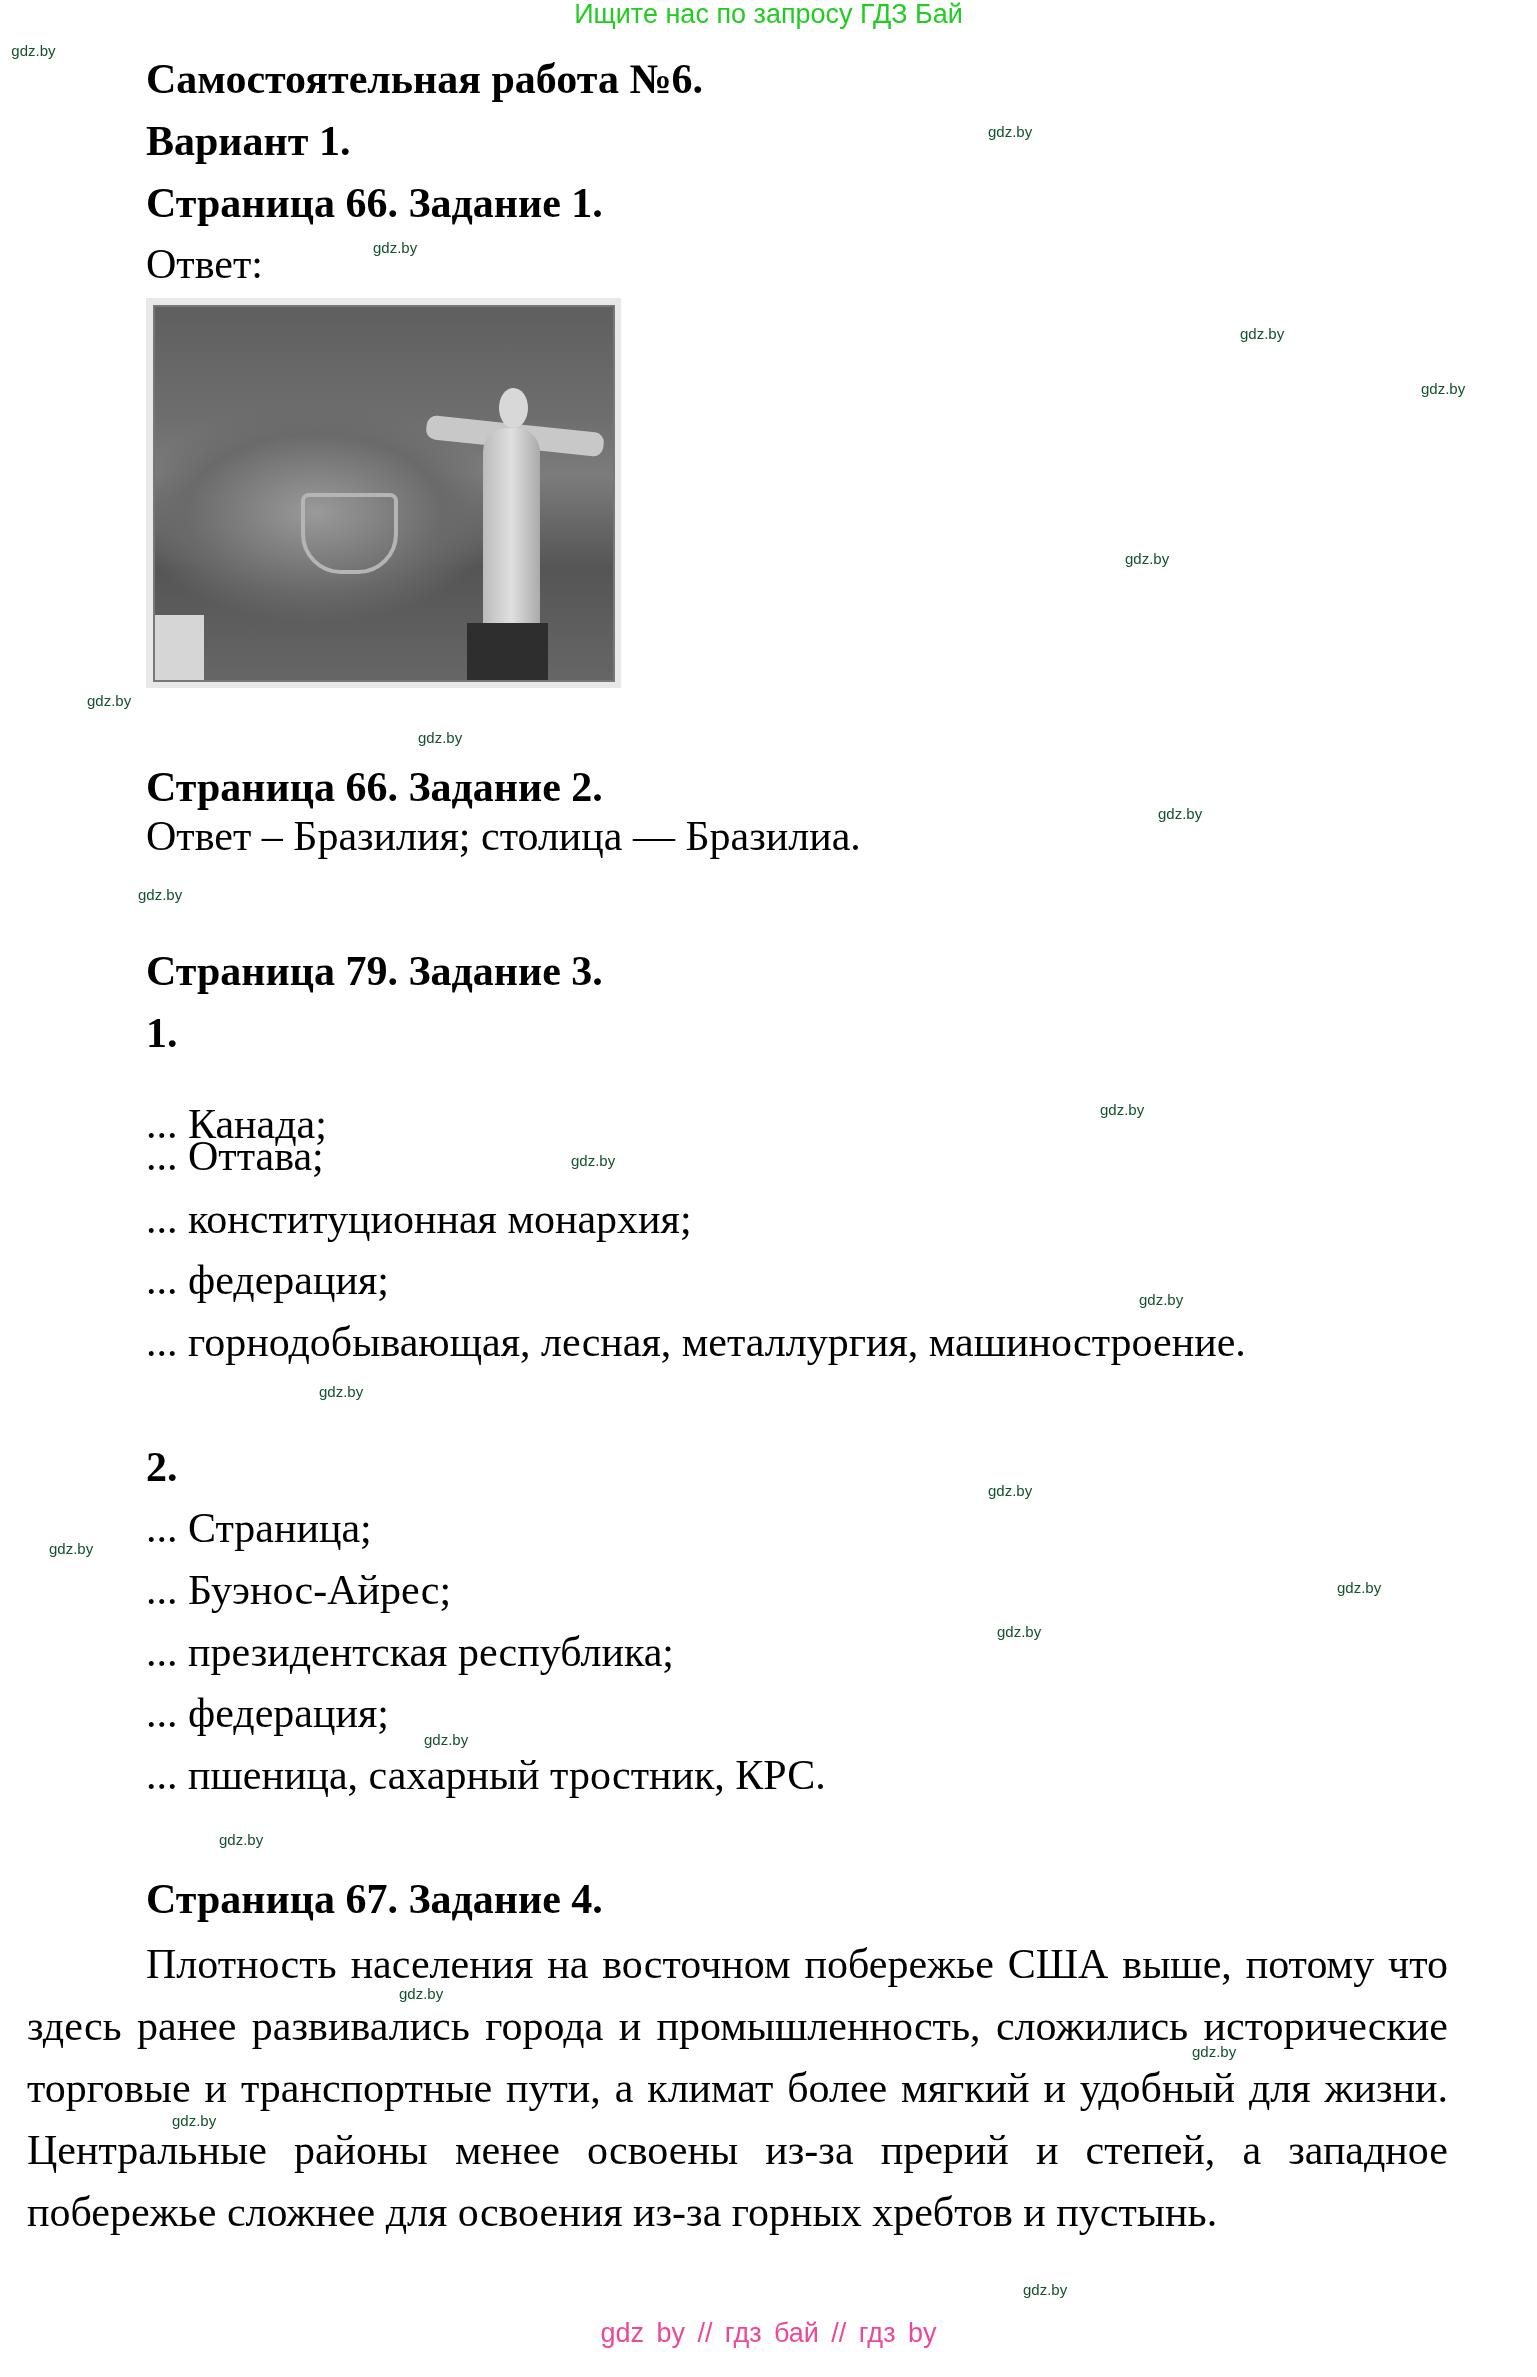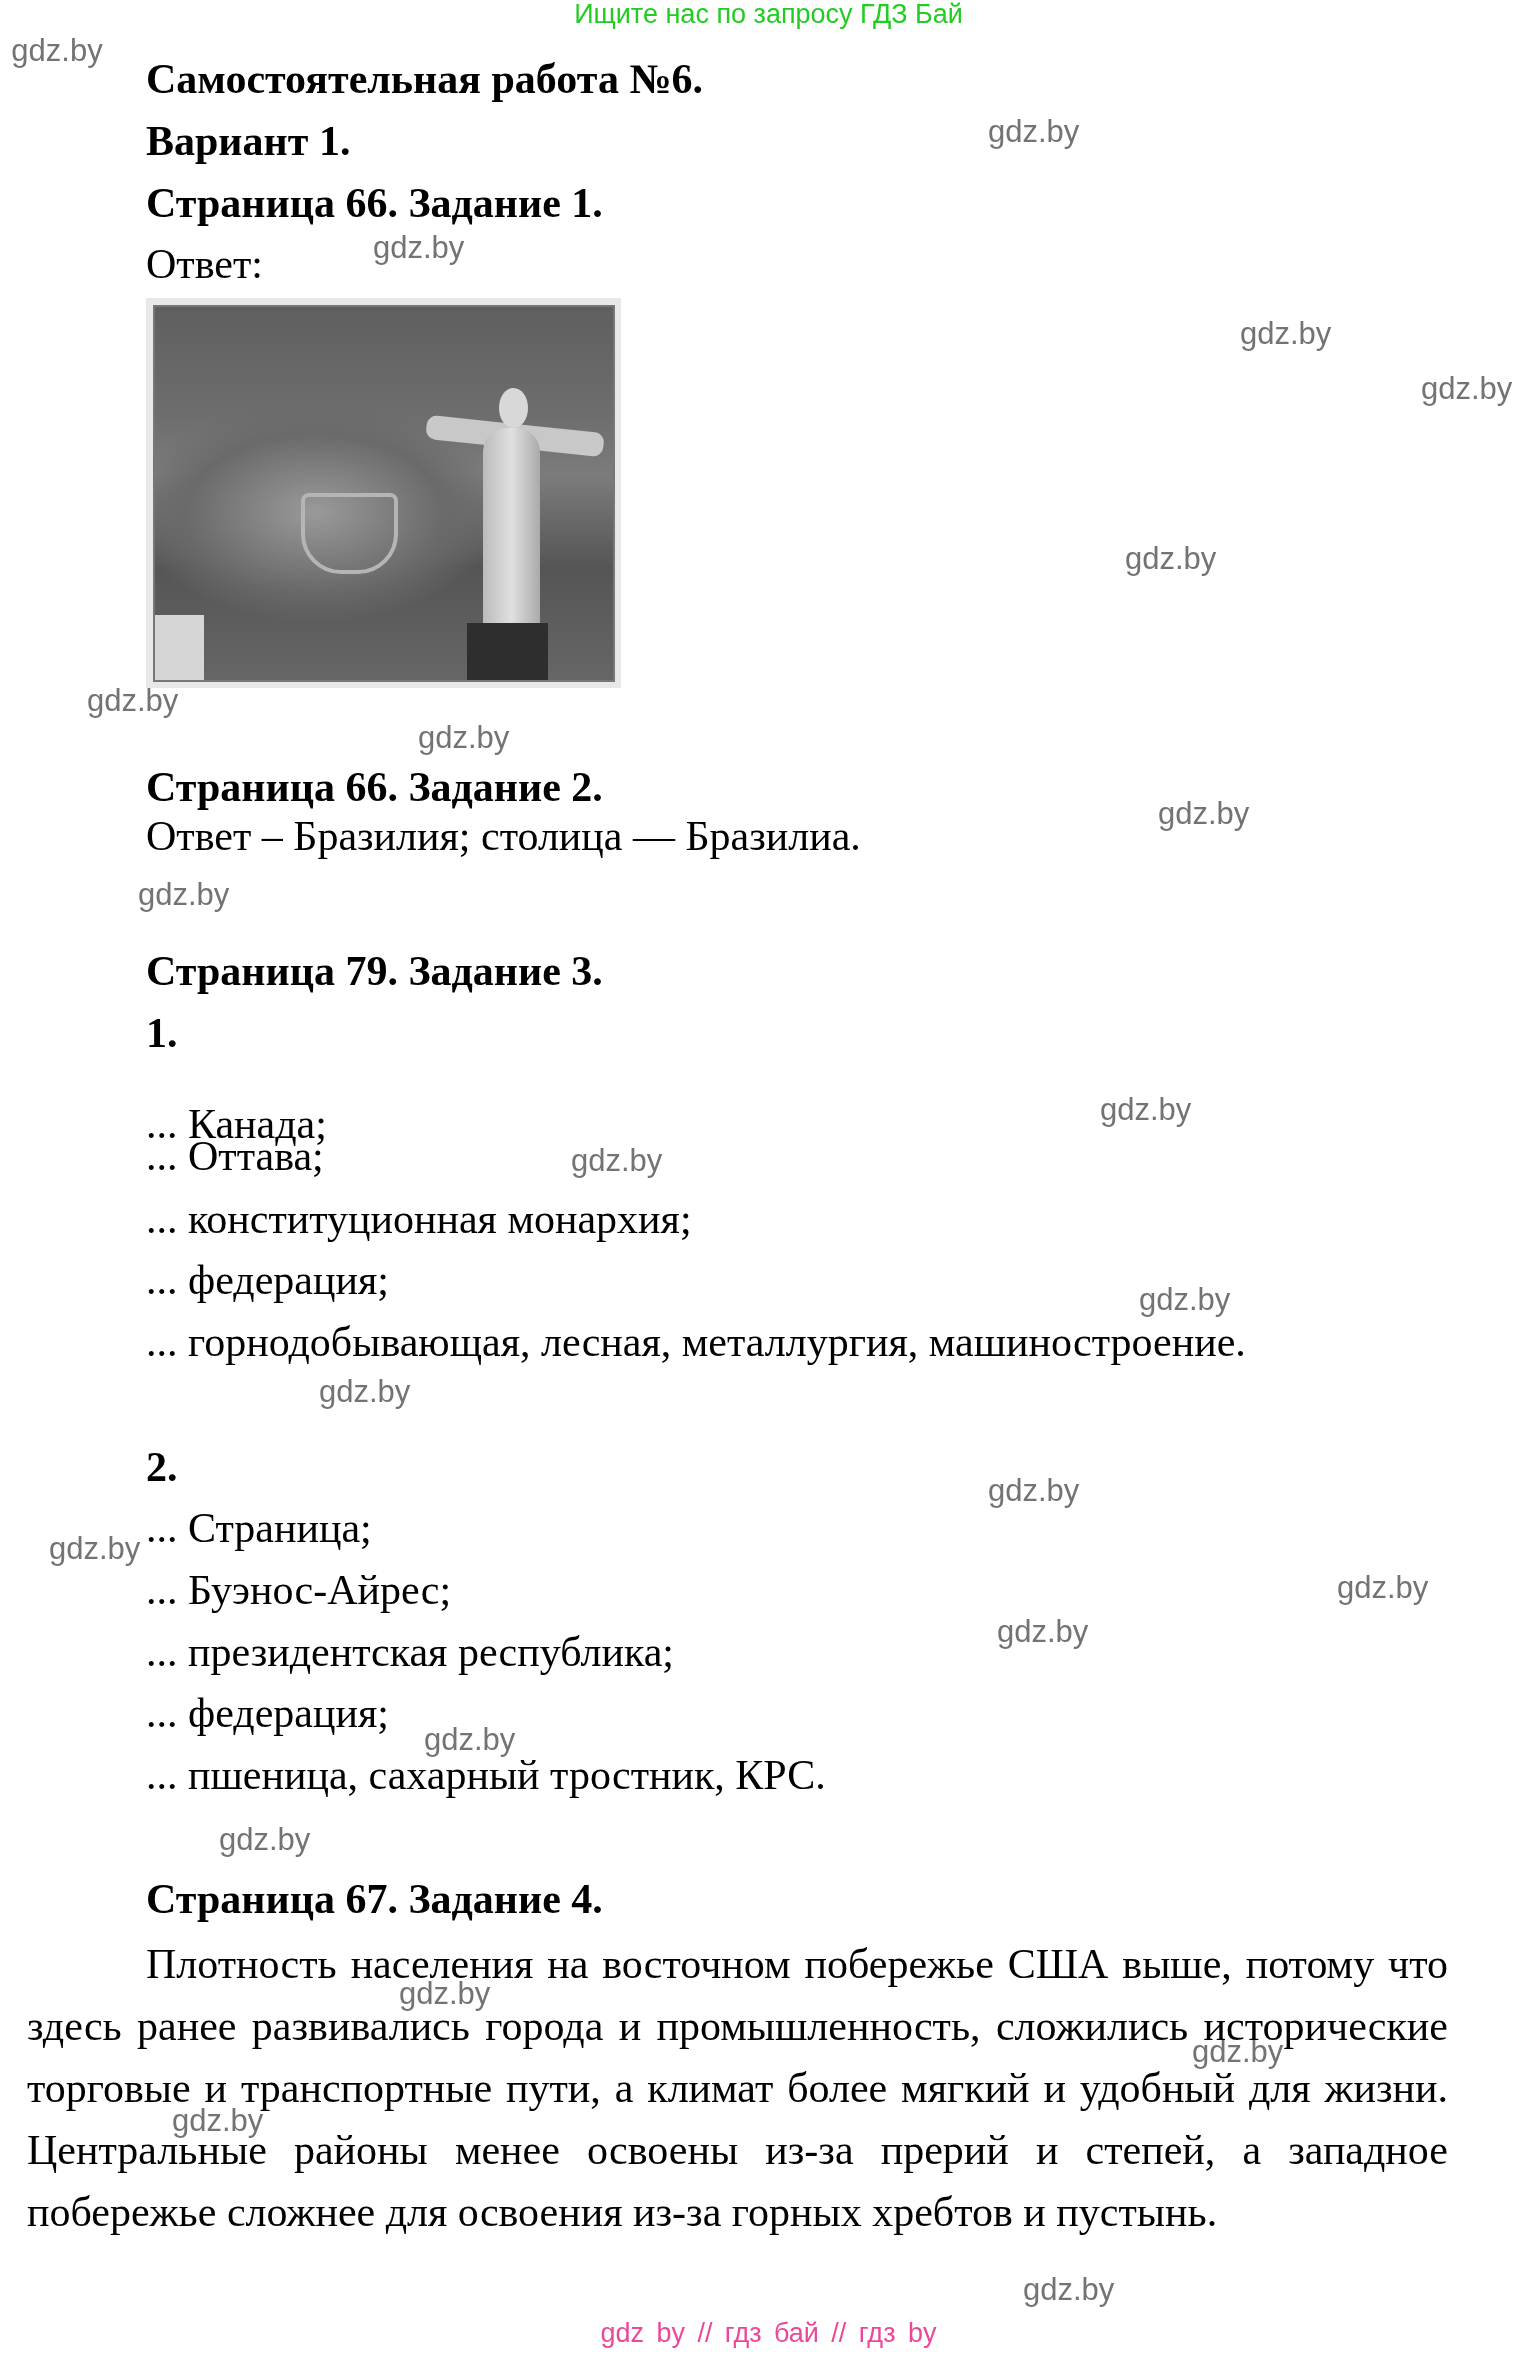--- a/index.html
+++ b/index.html
@@ -1,21 +1,21 @@
 <!DOCTYPE html>
 <html style="font-size:13px"><head>
 <meta charset="utf-8">
 <style>
   html,body{margin:0;padding:0;background:#ffffff;}
   body{width:1537px;height:2377px;position:relative;overflow:hidden;}
   .serif{font-family:"Liberation Serif","DejaVu Serif",serif;color:#000;}
   .sans{font-family:"Liberation Sans","DejaVu Sans",sans-serif;}
   .top-banner{position:absolute;left:0;width:1537px;top:-1.6px;text-align:center;font-size:27px;color:#22cc22;line-height:32px;}
   .footer{position:absolute;left:0;width:1537px;top:2317px;text-align:center;font-size:27px;color:#ec4899;line-height:32px;word-spacing:4.9px;}
-  .wm{position:absolute;font-size:31px;color:#737373;line-height:26px;}
+  .wm{position:absolute;font-size:15px;color:#14532d;line-height:26px;}
   .line{position:absolute;left:146px;font-size:42px;line-height:49px;white-space:nowrap;}
   .bold{font-weight:bold;}
   .photo{position:absolute;left:146px;top:298px;width:475px;height:390px;background:#e8e8e8;box-sizing:border-box;padding:6.5px;}
   .photo-inner{width:100%;height:100%;position:relative;overflow:hidden;
     background:
       radial-gradient(ellipse 40% 30% at 35% 55%, #9a9a9a 0%, #6a6a6a 70%, transparent 100%),
       linear-gradient(180deg,#5f5f5f 0%,#6e6e6e 30%,#7c7c7c 45%,#555 70%,#666 100%);
     border:2.4px solid #777;box-sizing:border-box;}
   .statue-body{position:absolute;left:328px;top:121px;width:57px;height:210px;background:linear-gradient(90deg,#bbb,#e0e0e0,#aaa);border-radius:24px 24px 3.2px 3.2px;}
   .statue-arms{position:absolute;left:271px;top:117px;width:178px;height:24px;background:#c8c8c8;border-radius:9.7px;transform:rotate(6deg);}

